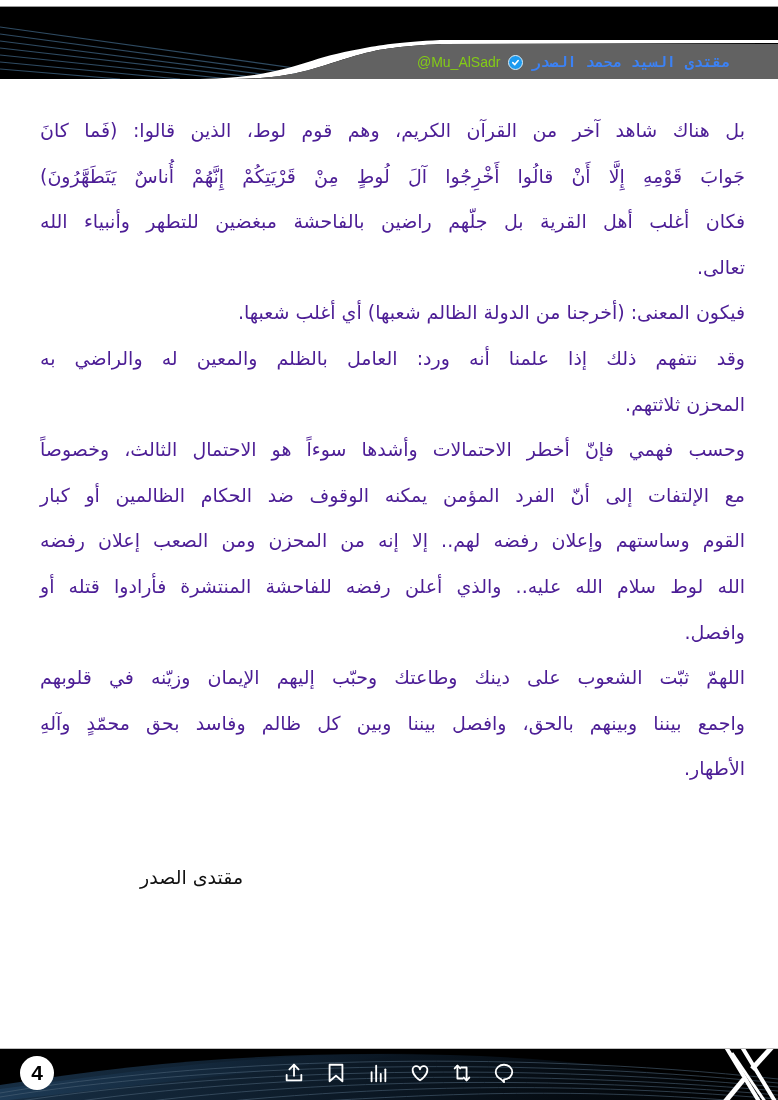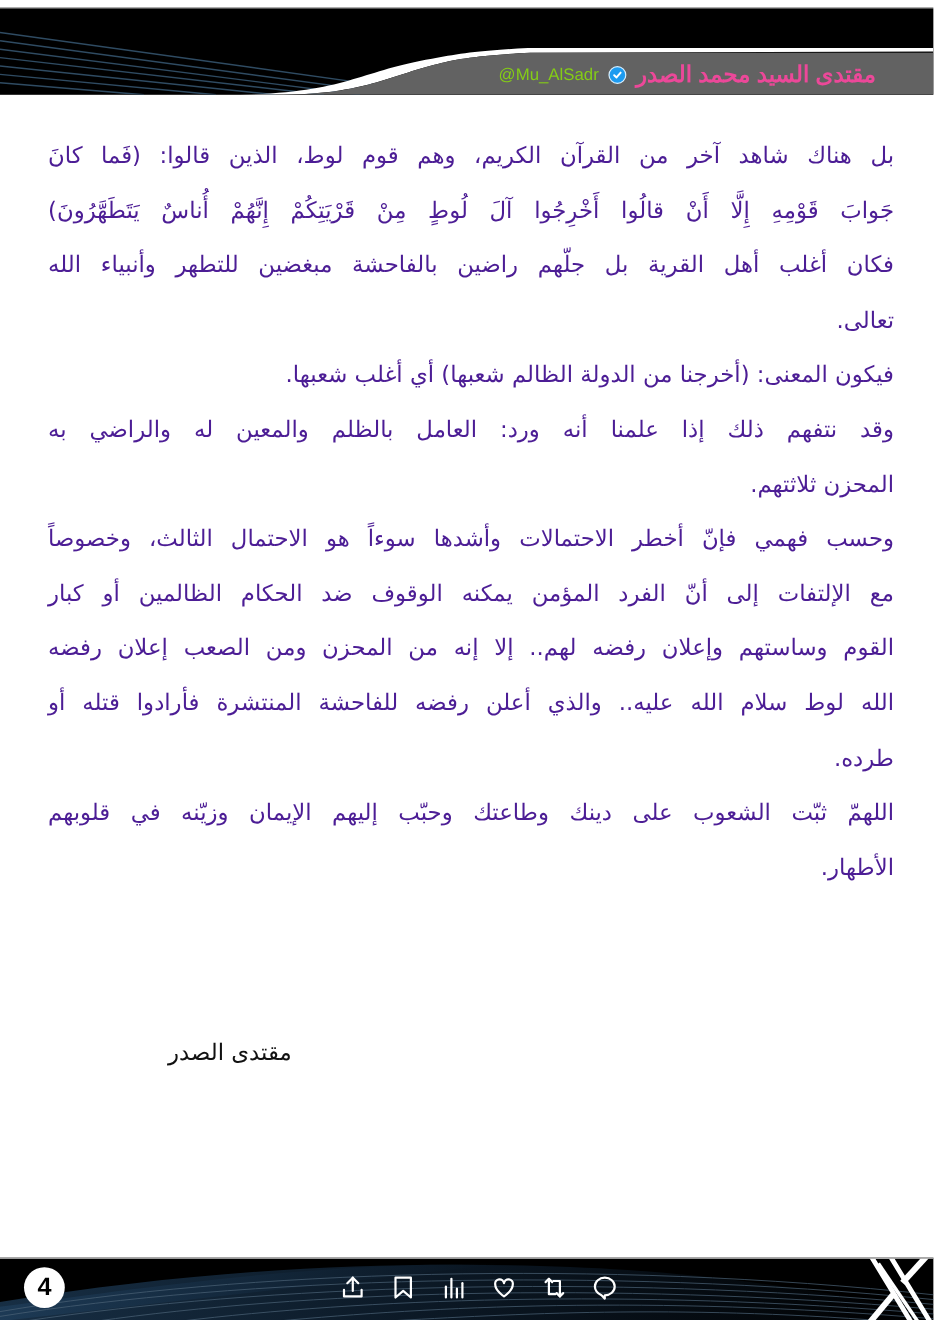--- a/index.html
+++ b/index.html
@@ -4,21 +4,21 @@
 <style>
   * { box-sizing: border-box; margin: 0; padding: 0; }
   html, body { width: 778px; height: 1100px; background: #ffffff; overflow: hidden; }
   body { position: relative; font-family: "DejaVu Sans", sans-serif; }
 
   
   .top-strip { position: absolute; left: 0; top: 0; width: 778px; height: 7px; background: #ffffff; border-bottom: 1px solid #9a9a9a; }
   .header { position: absolute; left: 0; top: 7px; width: 778px; height: 72px; background: #000; overflow: hidden; }
   .header svg.deco { position: absolute; left: 0; top: 0; }
   .author-bar { position: absolute; right: 0; top: 38px; height: 34px; display: flex; align-items: center; gap: 8px; padding-right: 48px; direction: rtl; z-index: 2; }
-  .author-name { color: #ec4899; font-size: 19px; font-weight: bold; font-family: Liberation Sans, sans-serif; }
+  .author-name { color: #3b82f6; font-size: 15px; font-weight: bold; font-family: Liberation Mono, monospace; }
   .verified { width: 15px; height: 15px; border-radius: 50%; background: #1d9bf0; display: inline-flex; align-items: center; justify-content: center; border: 1.5px solid #d9eefc; }
   .handle { color: #84cc16; font-size: 14px; font-family: "Liberation Sans", sans-serif; direction: ltr; }
 
   
   .content { position: absolute; left: 40px; top: 108px; width: 705px; direction: rtl; text-align: justify; color: #4c1d95; font-family: "DejaVu Sans", sans-serif; font-size: 19px; }
   .line { display: block; height: 45.6px; line-height: 45.6px; white-space: nowrap; text-align: justify; text-align-last: justify; }
   .line.last { text-align-last: right; }
   .line.tight { height: 38px; line-height: 38px; }
   .signature { position: absolute; left: 140px; top: 866px; width: 140px; direction: rtl; text-align: left; font-size: 19px; color: #111; font-family: "DejaVu Sans", sans-serif; }
 
@@ -68,22 +68,23 @@
   <span class="line">جَوابَ قَوْمِهِ إِلَّا أَنْ قالُوا أَخْرِجُوا آلَ لُوطٍ مِنْ قَرْيَتِكُمْ إِنَّهُمْ أُناسٌ يَتَطَهَّرُونَ)</span>
   <span class="line">فكان أغلب أهل القرية بل جلّهم راضين بالفاحشة مبغضين للتطهر وأنبياء الله</span>
   <span class="line last">تعالى.</span>
   <span class="line last">فيكون المعنى: (أخرجنا من الدولة الظالم شعبها) أي أغلب شعبها.</span>
   <span class="line">وقد نتفهم ذلك إذا علمنا أنه ورد: العامل بالظلم والمعين له والراضي به</span>
   <span class="line last">المحزن ثلاثتهم.</span>
   <span class="line">وحسب فهمي فإنّ أخطر الاحتمالات وأشدها سوءاً هو الاحتمال الثالث، وخصوصاً</span>
   <span class="line">مع الإلتفات إلى أنّ الفرد المؤمن يمكنه الوقوف ضد الحكام الظالمين أو كبار</span>
   <span class="line">القوم وساستهم وإعلان رفضه لهم.. إلا إنه من المحزن ومن الصعب إعلان رفضه</span>
   <span class="line">الله لوط سلام الله عليه.. والذي أعلن رفضه للفاحشة المنتشرة فأرادوا قتله أو</span>
-  <span class="line last">طرده.</span>
+  <span class="line last">وافصل.</span>
   <span class="line">اللهمّ ثبّت الشعوب على دينك وطاعتك وحبّب إليهم الإيمان وزيّنه في قلوبهم</span>
+  <span class="line">واجمع بيننا وبينهم بالحق، وافصل بيننا وبين كل ظالم وفاسد بحق محمّدٍ وآلهِ</span>
   <span class="line last">الأطهار.</span>
 </div>
 <div class="signature">مقتدى الصدر</div>
 
 <div class="footer">
   <svg class="deco" width="778" height="52" viewBox="0 0 778 52">
     <defs>
       <linearGradient id="fg" x1="0" y1="0" x2="1" y2="0">
         <stop offset="0" stop-color="#1d3a55"></stop>
         <stop offset="0.5" stop-color="#0d1c2b"></stop>

